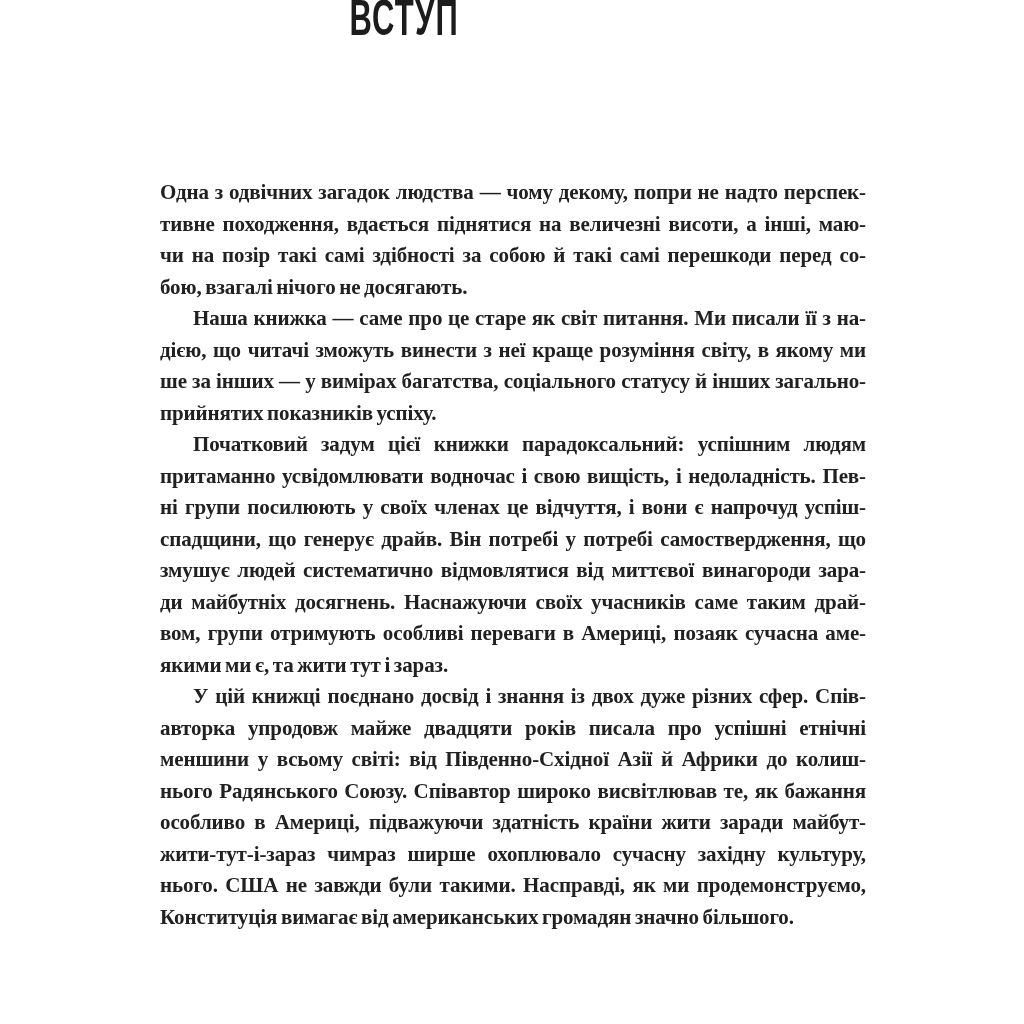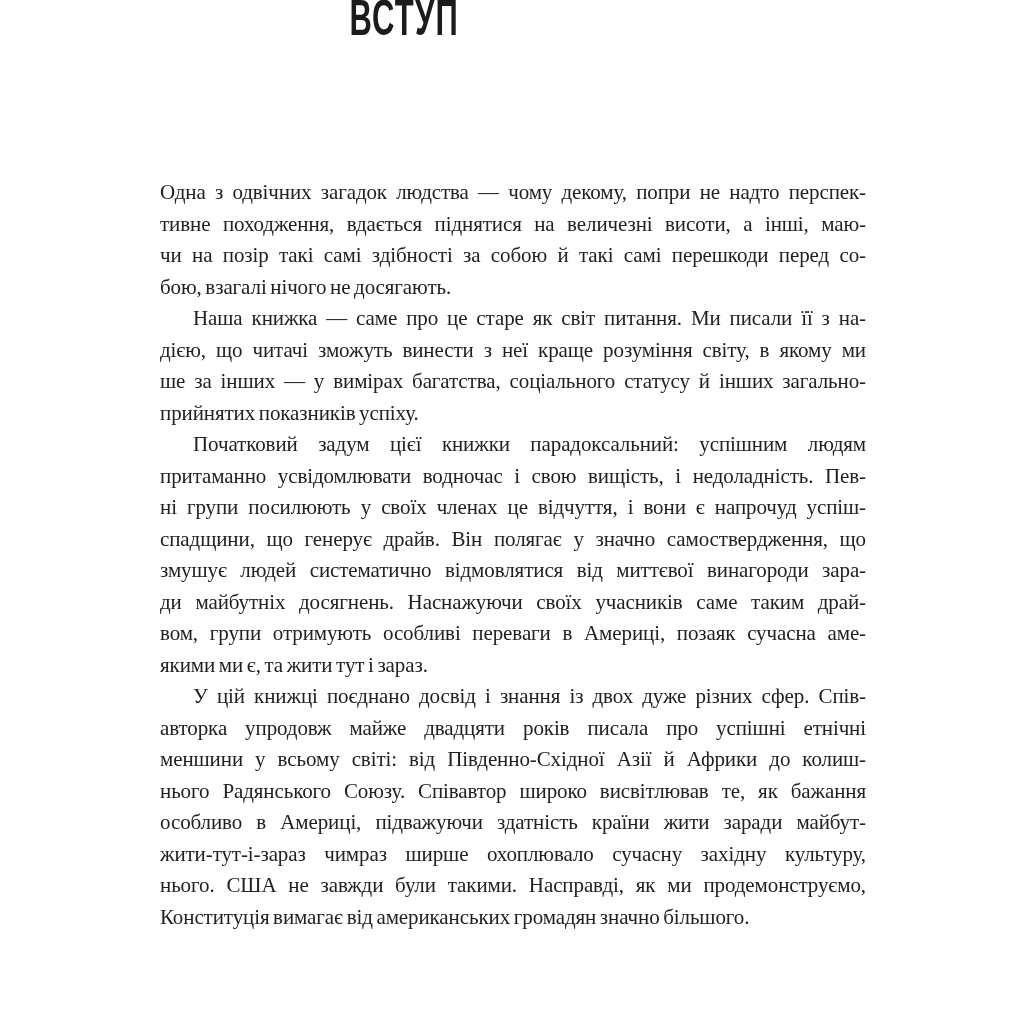--- a/index.html
+++ b/index.html
@@ -40,21 +40,21 @@
     position: absolute;
     left: 160px;
     top: 177px;
     width: 706px;
     color: #212121;
     font-size: 21px;
     line-height: 31.5px;
     letter-spacing: -0.1px;
     word-spacing: -1.5px;
   }
-  .paragraph { margin: 0; }
+  .paragraph { margin: 0; font-weight: bold; }
   .line {
     text-align: justify;
     text-align-last: justify;
     white-space: normal;
     height: 31.5px;
     overflow: visible;
   }
   .line.indent { text-indent: 33px; }
   .line.last {
     text-align: center;
@@ -78,21 +78,21 @@
       <div class="paragraph">
         <div class="line indent">Наша книжка — саме про це старе як світ питання. Ми писали її з на-</div>
         <div class="line">дією, що читачі зможуть винести з неї краще розуміння світу, в якому ми</div>
         <div class="line">ше за інших — у вимірах багатства, соціального статусу й інших загально-</div>
         <div class="line last">прийнятих показників успіху.</div>
       </div>
       <div class="paragraph">
         <div class="line indent">Початковий задум цієї книжки парадоксальний: успішним людям</div>
         <div class="line">притаманно усвідомлювати водночас і свою вищість, і недоладність. Пев-</div>
         <div class="line">ні групи посилюють у своїх членах це відчуття, і вони є напрочуд успіш-</div>
-        <div class="line">спадщини, що генерує драйв. Він полягає у значно самоствердження, що</div>
+        <div class="line">спадщини, що генерує драйв. Він потребі у потребі самоствердження, що</div>
         <div class="line">змушує людей систематично відмовлятися від миттєвої винагороди зара-</div>
         <div class="line">ди майбутніх досягнень. Наснажуючи своїх учасників саме таким драй-</div>
         <div class="line">вом, групи отримують особливі переваги в Америці, позаяк сучасна аме-</div>
         <div class="line last">якими ми є, та жити тут і зараз.</div>
       </div>
       <div class="paragraph">
         <div class="line indent">У цій книжці поєднано досвід і знання із двох дуже різних сфер. Спів-</div>
         <div class="line">авторка упродовж майже двадцяти років писала про успішні етнічні</div>
         <div class="line">меншини у всьому світі: від Південно-Східної Азії й Африки до колиш-</div>
         <div class="line">нього Радянського Союзу. Співавтор широко висвітлював те, як бажання</div>

